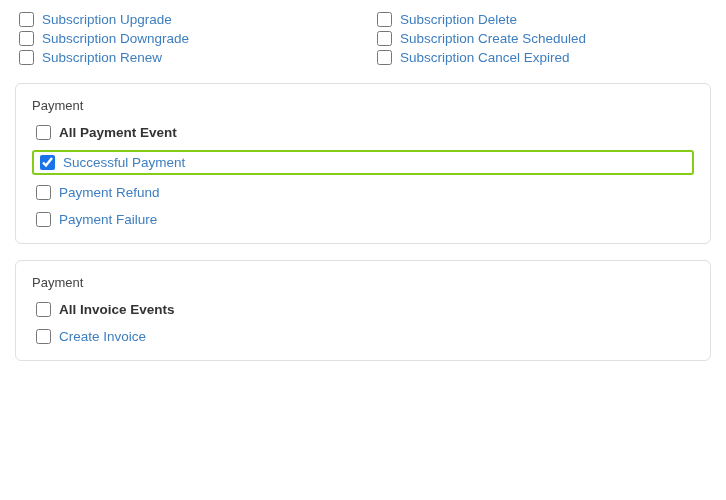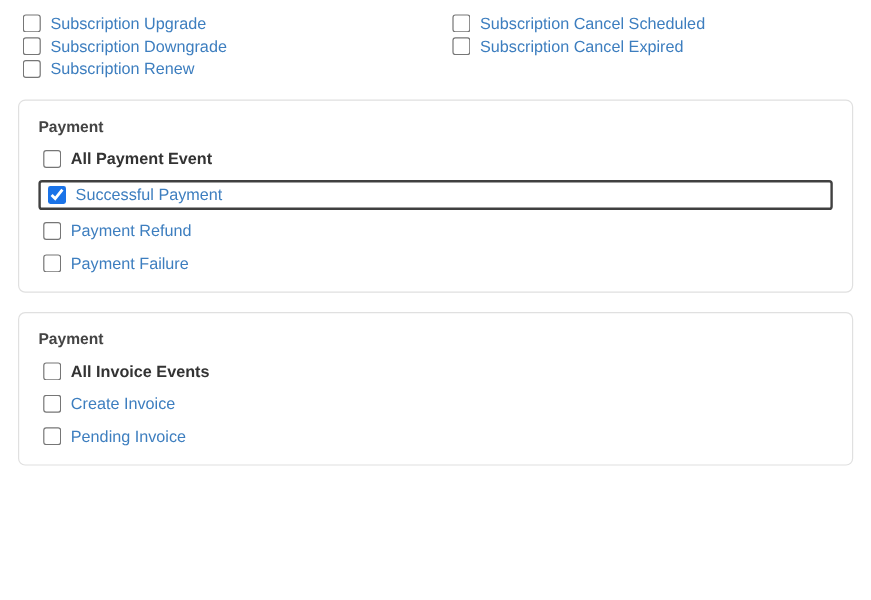--- a/index.html
+++ b/index.html
@@ -12,21 +12,21 @@
     }
 
     .section-card {
       border: 1px solid #e0e0e0;
       border-radius: 6px;
       margin-bottom: 16px;
       padding: 14px 16px;
     }
 
     .section-title {
-      font-weight: 700;
+      font-weight: 400;
       font-size: 13px;
       color: #444;
       margin-bottom: 10px;
     }
 
     .checkbox-list {
       display: flex;
       flex-direction: column;
       gap: 8px;
       justify-content: space-between;
@@ -34,21 +34,21 @@
 
     .checkbox-item {
       display: flex;
       align-items: center;
       gap: 8px;
       padding: 2px 4px;
       border-radius: 3px;
     }
 
     .checkbox-item.highlighted {
-      border: 2px solid #404040;
+      border: 2px solid #84cc16;
       padding: 3px 6px;
     }
 
     .checkbox-item input[type="checkbox"] {
       width: 15px;
       height: 15px;
       margin: 0;
       flex-shrink: 0;
       cursor: pointer;
       accent-color: #1a73e8;
@@ -89,22 +89,26 @@
         <input type="checkbox" id="sub-downgrade" style="">
         <label for="sub-downgrade" class="checkbox-label">Subscription Downgrade</label>
       </div>
       <div class="checkbox-item">
         <input type="checkbox" id="sub-renew" style="">
         <label for="sub-renew" class="checkbox-label">Subscription Renew</label>
       </div>
     </div>
     <div>
       <div class="checkbox-item">
+        <input type="checkbox" id="sub-delete" style="">
+        <label for="sub-delete" class="checkbox-label">Subscription Delete</label>
+      </div>
+      <div class="checkbox-item">
         <input type="checkbox" id="sub-cancel-scheduled" style="">
-        <label for="sub-cancel-scheduled" class="checkbox-label">Subscription Cancel Scheduled</label>
+        <label for="sub-cancel-scheduled" class="checkbox-label">Subscription Create Scheduled</label>
       </div>
       <div class="checkbox-item">
         <input type="checkbox" id="sub-trial-expired" style="">
         <label for="sub-trial-expired" class="checkbox-label">Subscription Cancel Expired</label>
       </div>
     </div>
   </div>
 </div>
 
 <div class="section-card">
@@ -137,18 +141,14 @@
   <div class="section-title">Payment</div>
   <div class="checkbox-list">
     <div class="checkbox-item">
       <input type="checkbox" id="all-invoice" style="">
       <label for="all-invoice" class="checkbox-label bold">All Invoice Events</label>
     </div>
     <div class="checkbox-item">
       <input type="checkbox" id="create-invoice" style="">
       <label for="create-invoice" class="checkbox-label">Create Invoice</label>
     </div>
-    <div class="checkbox-item">
-      <input type="checkbox" id="pending-invoice" style="">
-      <label for="pending-invoice" class="checkbox-label">Pending Invoice</label>
-    </div>
   </div>
 </div>
 
 </body></html>

